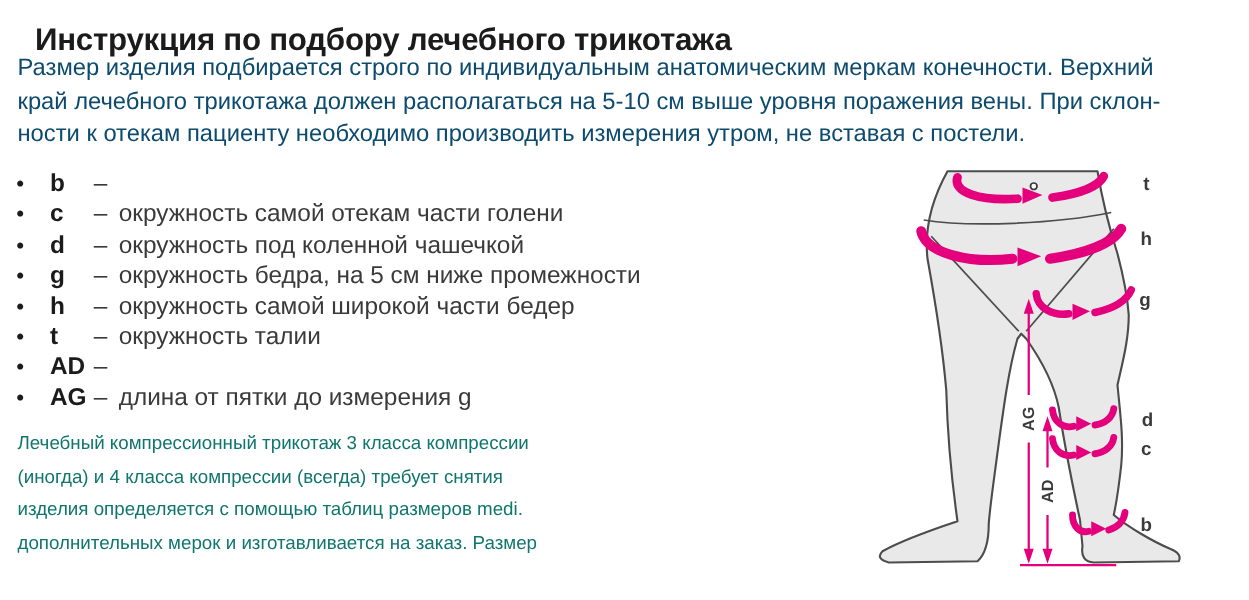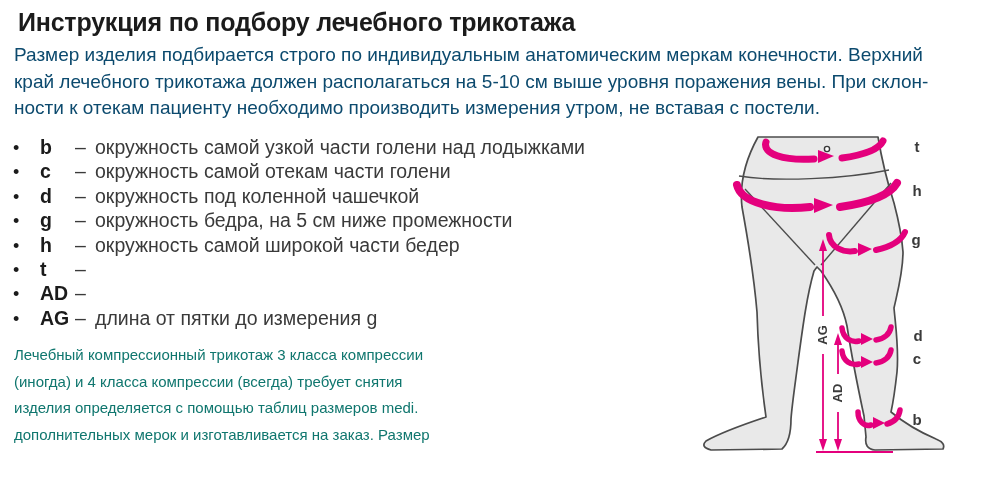--- a/index.html
+++ b/index.html
@@ -1,21 +1,21 @@
 <!DOCTYPE html>
 <html lang="ru"><head>
 <meta charset="utf-8">
 <style>
   html,body{margin:0;padding:0;background:#fff;}
   .page{
     position:relative;width:999px;height:480px;background:#ffffff;
     font-family:"Liberation Sans",sans-serif;overflow:hidden;
   }
   .title{
-    position:absolute;left:14px;top:4px;margin:4px;
+    position:absolute;left:14px;top:4px;margin:14px;
     font-size:25px;font-weight:bold;color:#1b1b1b;letter-spacing:-0.2px;
     white-space:nowrap;
   }
   .intro{
     position:absolute;left:14px;top:42px;
     font-size:19px;line-height:26.5px;color:#0c4a6e;white-space:nowrap;
   }
   .meas{
     position:absolute;left:13px;top:136px;margin:0;padding:0;list-style:none;
     font-size:19.5px;color:#3a3a3a;
@@ -42,21 +42,20 @@
     <div>Размер изделия подбирается строго по индивидуальным анатомическим меркам конечности. Верхний</div>
     <div>край лечебного трикотажа должен располагаться на 5-10 см выше уровня поражения вены. При склон-</div>
     <div>ности к отекам пациенту необходимо производить измерения утром, не вставая с постели.</div>
   </div>
 
   <ul class="meas">
     <li>
       <span class="blt">•</span>
       <span class="key">b</span>
       <span class="dash">–</span>
-      <span class="desc">окружность самой узкой части голени над лодыжками</span>
     </li>
     <li>
       <span class="blt">•</span>
       <span class="key">c</span>
       <span class="dash">–</span>
       <span class="desc">окружность самой отекам части голени</span>
     </li>
     <li>
       <span class="blt">•</span>
       <span class="key">d</span>
@@ -72,20 +71,21 @@
     <li>
       <span class="blt">•</span>
       <span class="key">h</span>
       <span class="dash">–</span>
       <span class="desc">окружность самой широкой части бедер</span>
     </li>
     <li>
       <span class="blt">•</span>
       <span class="key">t</span>
       <span class="dash">–</span>
+      <span class="desc">окружность талии</span>
     </li>
     <li>
       <span class="blt">•</span>
       <span class="key">AD</span>
       <span class="dash">–</span>
     </li>
     <li>
       <span class="blt">•</span>
       <span class="key">AG</span>
       <span class="dash">–</span>

